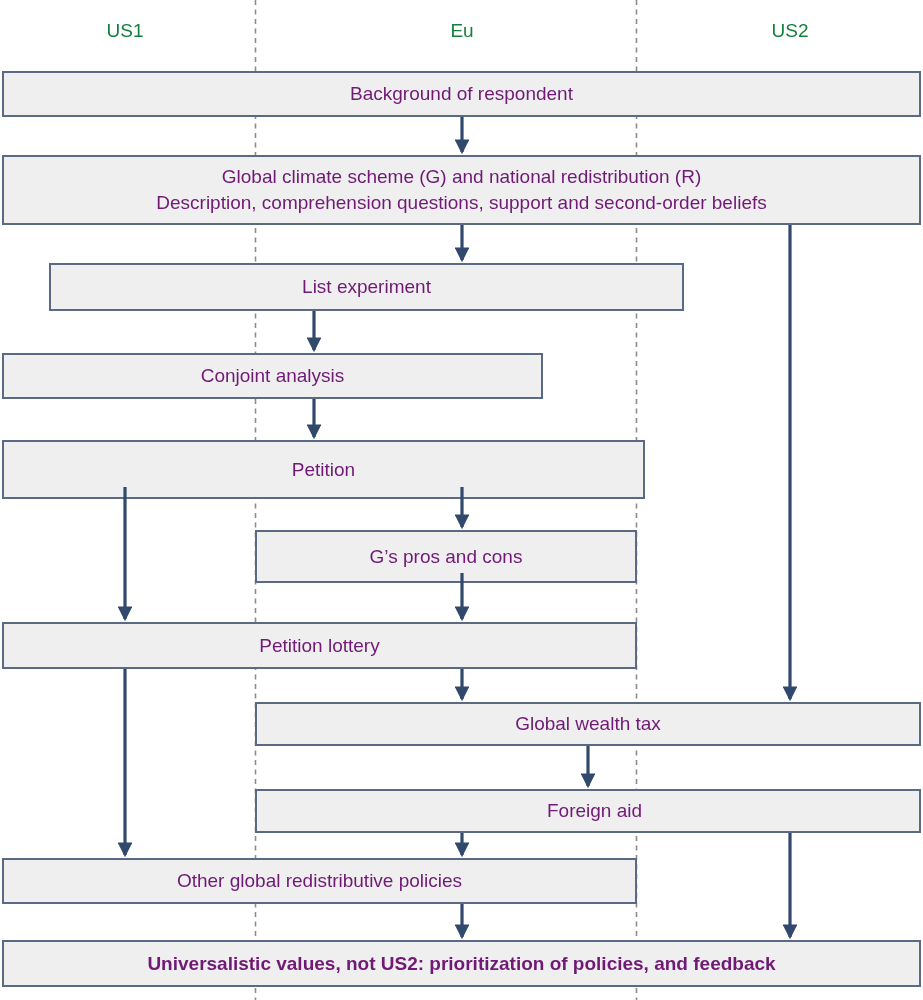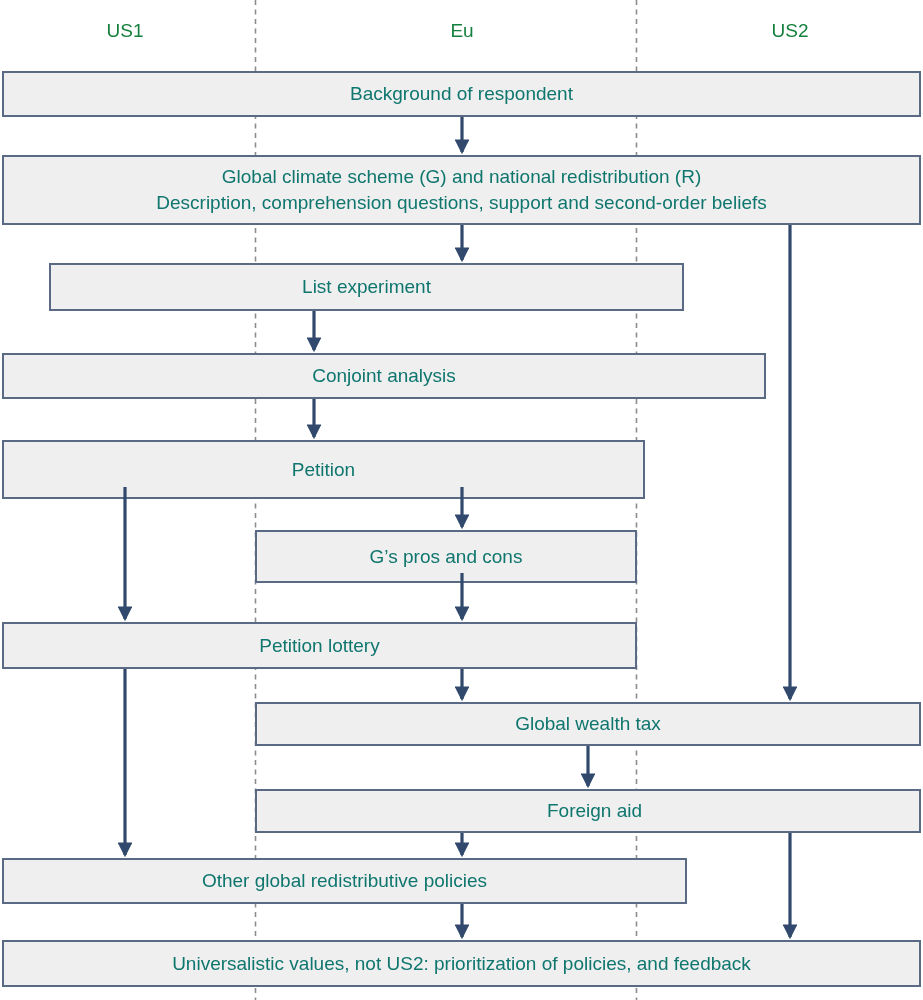--- a/index.html
+++ b/index.html
@@ -20,36 +20,36 @@
     white-space:nowrap;z-index:1;
   }
   .box{
     position:absolute;z-index:1;
     box-sizing:border-box;
     background:#efeff0;
     border:2px solid #5a6a84;
     display:flex;flex-direction:column;
     align-items:center;justify-content:center;
     text-align:center;
-    font-size:19px;color:#0f766e;
+    font-size:19px;color:#701a75;
     line-height:1.35;
     white-space:nowrap;
   }
   
   .b-background {left:2px;  top:71px;  width:919px; height:46px;}
   .b-scheme     {left:2px;  top:155px; width:919px; height:70px;}
   .b-list       {left:2px;  top:263px; width:635px; height:48px;margin-left:47px;}
-  .b-conjoint   {left:2px;  top:353px; width:764px; height:46px;}
+  .b-conjoint   {left:2px;  top:353px; width:541px; height:46px;}
   .b-petition   {left:2px;  top:440px; width:643px; height:59px;}
   .b-proscons   {left:255px;top:530px; width:382px; height:53px;}
   .b-donation   {left:2px;  top:622px; width:635px; height:47px;}
   .b-wealthtax  {left:255px;top:702px; width:666px; height:44px;}
   .b-foreignaid {left:255px;top:789px; width:666px; height:44px;padding-left:13px;}
-  .b-other      {left:2px;  top:858px; width:685px; height:46px;}
-  .b-final      {left:2px;  top:940px; width:919px; height:47px;}
+  .b-other      {left:2px;  top:858px; width:635px; height:46px;}
+  .b-final      {left:2px;  top:940px; width:919px; height:47px;font-weight:bold;}
 </style>
 </head>
 <body>
 
 <div class="diagram">
 
   <svg class="layer lanes" width="923" height="1000" viewBox="0 0 923 1000">
     <line x1="255.5" y1="0" x2="255.5" y2="1000" stroke="#8c8c8c" stroke-width="1.6" stroke-dasharray="5 4.5"></line>
     <line x1="636.5" y1="0" x2="636.5" y2="1000" stroke="#8c8c8c" stroke-width="1.6" stroke-dasharray="5 4.5"></line>
   </svg>

